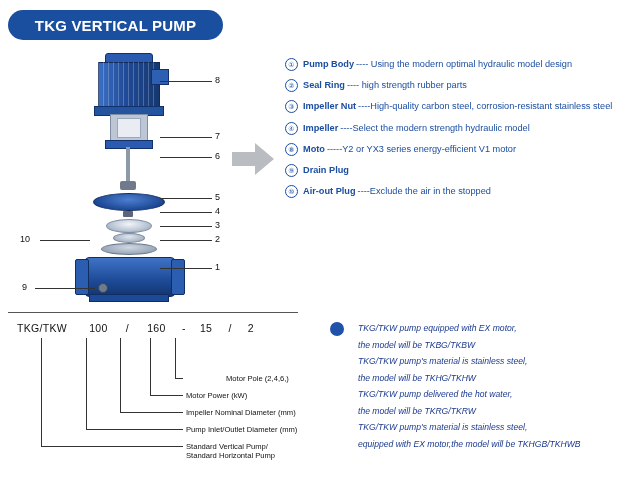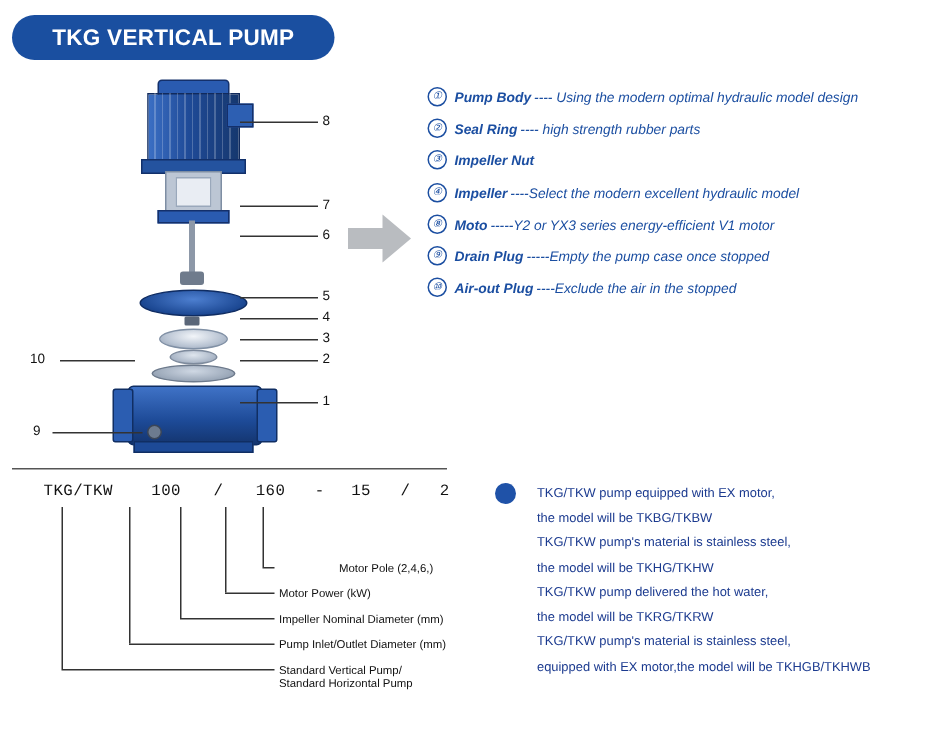--- a/index.html
+++ b/index.html
@@ -285,27 +285,26 @@
 
   
   .legend {
     position: absolute;
     left: 285px;
     top: 58px;
     width: 330px;
   }
   .legend-row {
     display: flex;
-    align-items: flex-end;
+    align-items: center;
     margin-bottom: 8.2px;
     font-size: 9.2px;
     line-height: 11px;
     color: #1b4ea1;
     white-space: nowrap;
-    font-style: italic;
   }
   .legend-num {
     display: inline-flex;
     align-items: center;
     justify-content: center;
     width: 11px;
     height: 11px;
     border: 1px solid #1b4ea1;
     border-radius: 50%;
     font-size: 7px;
@@ -332,27 +331,26 @@
   .naming-top-rule {
     position: absolute;
     left: 0;
     top: 0;
     width: 290px;
     height: 1px;
     background: #555555;
   }
   .model-line {
     position: absolute;
-    left: 20px;
+    left: 8px;
     top: 10px;
     font-size: 10.5px;
     color: #111111;
     letter-spacing: 0.3px;
     white-space: nowrap;
-    font-family: Liberation Mono, monospace;
   }
   .model-line span { margin: 0 1px; }
 
   .tick {
     position: absolute;
     background: #333333;
     width: 1px;
   }
   .tick-h {
     position: absolute;
@@ -387,20 +385,21 @@
     position: absolute;
     left: 28px;
     top: 0px;
     width: 255px;
   }
   .note-line {
     font-size: 8.6px;
     line-height: 16.5px;
     color: #1b3a8f;
     white-space: nowrap;
+    font-style: italic;
   }
 </style>
 </head>
 <body>
 
 <div class="title-banner">
   <div class="title-text">TKG VERTICAL PUMP</div>
 </div>
 
 <div class="diagram-zone">
@@ -464,35 +463,35 @@
     <span class="legend-desc">---- Using the modern optimal hydraulic model design</span>
   </div>
   <div class="legend-row">
     <span class="legend-num">②</span>
     <span class="legend-name">Seal Ring</span>
     <span class="legend-desc">---- high strength rubber parts</span>
   </div>
   <div class="legend-row">
     <span class="legend-num">③</span>
     <span class="legend-name">Impeller Nut</span>
+    <span class="legend-desc">----High-quality carbon steel, corrosion-resistant stainless steel</span>
   </div>
   <div class="legend-row">
     <span class="legend-num">④</span>
     <span class="legend-name">Impeller</span>
-    <span class="legend-desc">----Select the modern excellent hydraulic model</span>
+    <span class="legend-desc">----Select the modern strength hydraulic model</span>
   </div>
   <div class="legend-row">
     <span class="legend-num">⑧</span>
     <span class="legend-name">Moto</span>
     <span class="legend-desc">-----Y2 or YX3 series energy-efficient V1 motor</span>
   </div>
   <div class="legend-row">
     <span class="legend-num">⑨</span>
     <span class="legend-name">Drain Plug</span>
-    <span class="legend-desc">-----Empty the pump case once stopped</span>
   </div>
   <div class="legend-row">
     <span class="legend-num">⑩</span>
     <span class="legend-name">Air-out Plug</span>
     <span class="legend-desc">----Exclude the air in the stopped</span>
   </div>
 </div>
 
 <div class="naming">
   <div class="naming-top-rule"></div>

